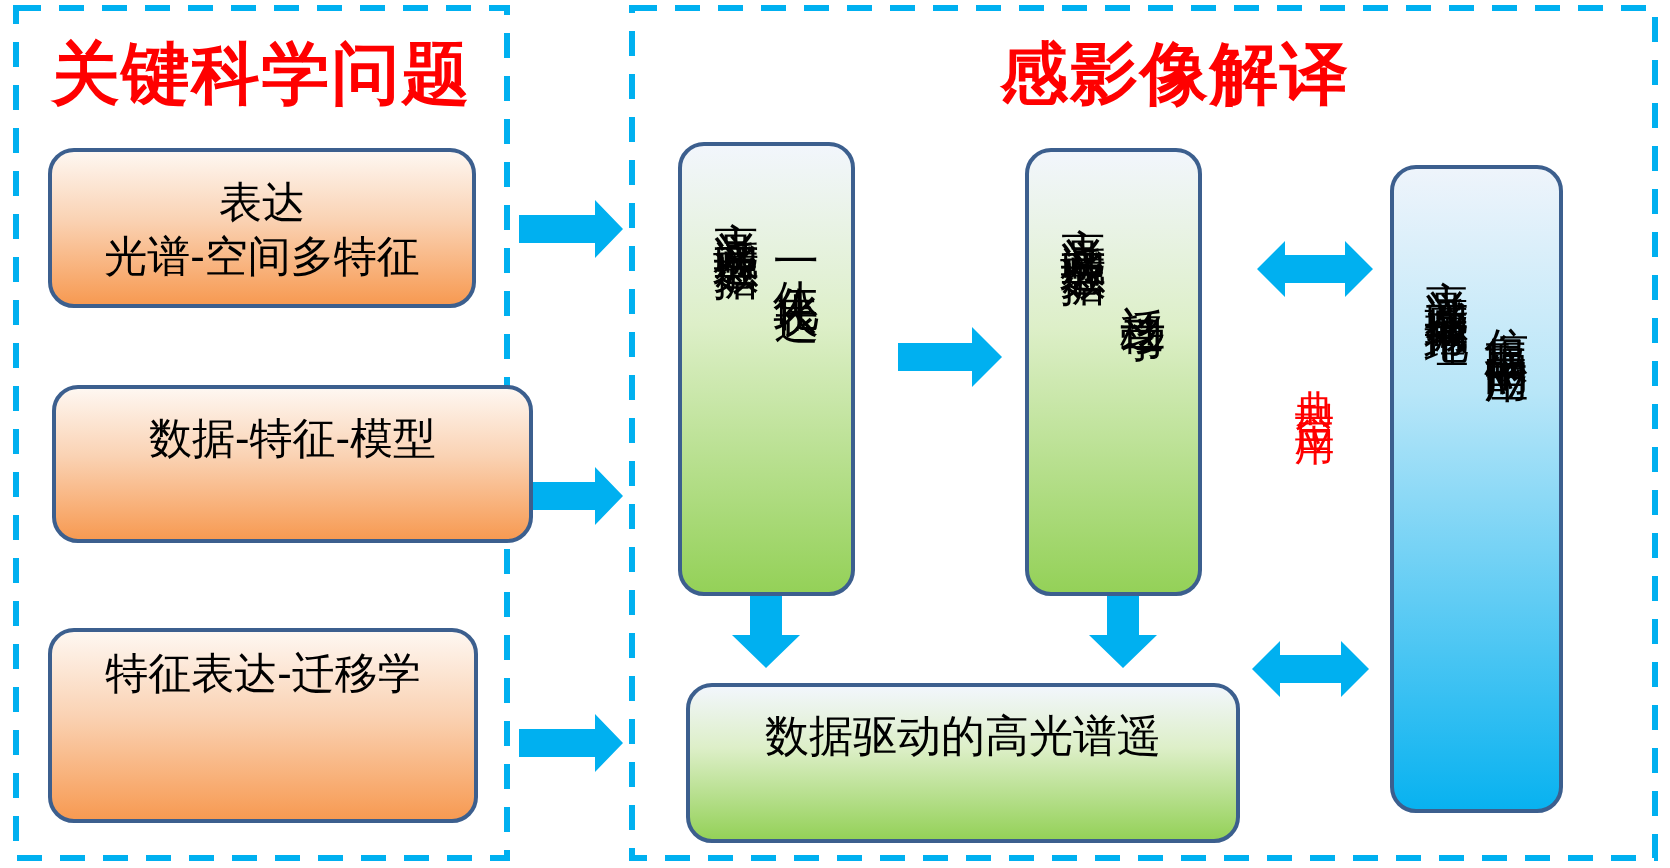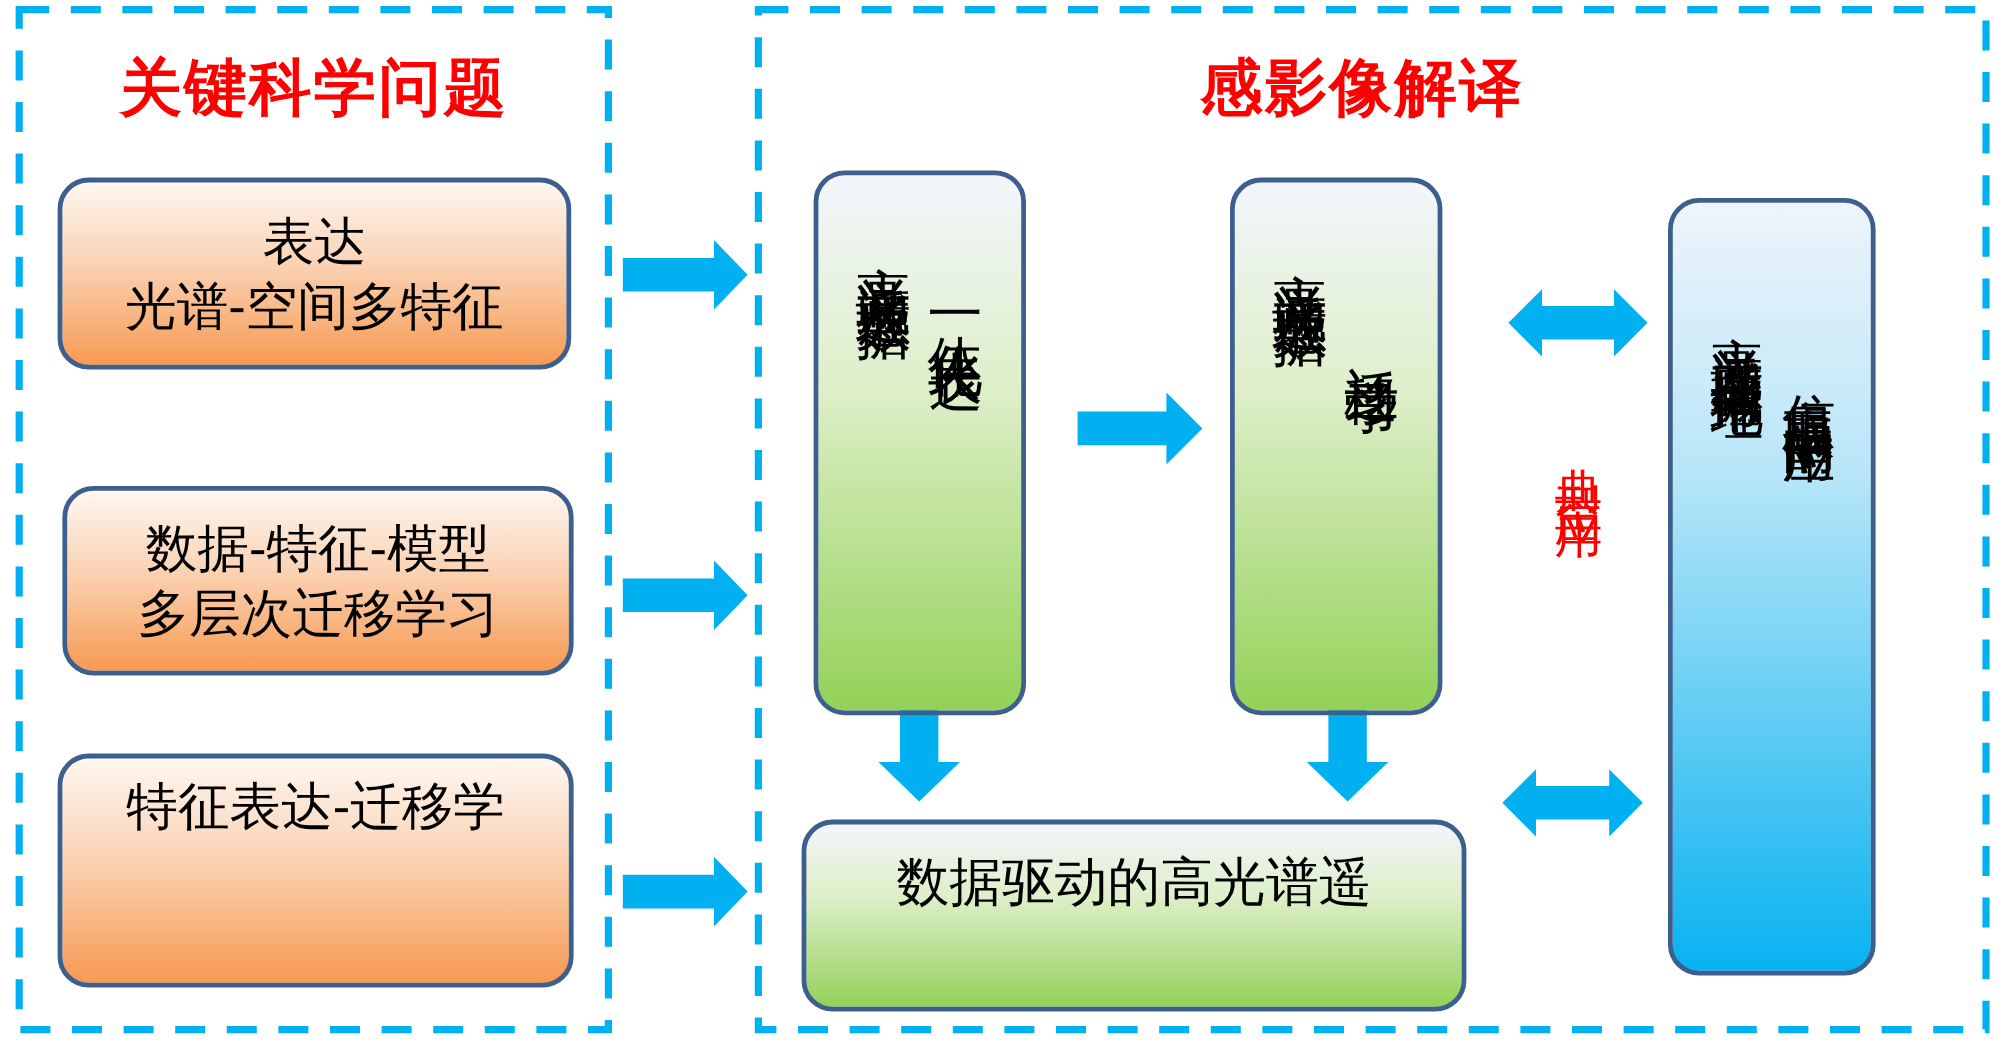--- a/index.html
+++ b/index.html
@@ -1,19 +1,19 @@
 <!DOCTYPE html>
 <html><head>
 <meta charset="utf-8">
 <style>
   html, body { margin:0; padding:0; background:#ffffff; }
   body { width:1670px; height:868px; position:relative; overflow:hidden;
          font-family: "DejaVu Serif", "Liberation Serif", serif; color:#000; }
   svg.overlay { position:absolute; left:0; top:0; width:1670px; height:868px; pointer-events:none; }
-  .title { position:absolute; color:#FF0000; font-weight:bold; font-size:52px;
+  .title { position:absolute; color:#FF0000; font-weight:bold; font-size:68px;
            font-family: "DejaVu Sans", "Liberation Sans", sans-serif; letter-spacing:2px;
            text-align:center; line-height:60px; white-space:nowrap; }
   .box { position:absolute; box-sizing:border-box; border:4px solid #3C5F8E; border-radius:26px; }
   .orange { background: linear-gradient(to bottom, #FEF7F1 0%, #FAD2B3 45%, #F79A52 100%); }
   .green  { background: linear-gradient(to bottom, #F2F6FC 0%, #DDEFC8 40%, #94D158 100%); }
   .blue   { background: linear-gradient(to bottom, #EEF4FB 0%, #B8E6F8 35%, #08B2F0 100%); }
   .htext { position:absolute; left:0; right:0; text-align:center; font-size:43px; line-height:54px; }
   .vcol { position:absolute; writing-mode: vertical-lr; text-orientation: upright;
           font-size:46px; line-height:46px; letter-spacing:6px; white-space:nowrap; }
   .vcol.small { font-size:44px; letter-spacing:5px; }
@@ -43,44 +43,43 @@
 <div class="title" style="left:16px; width:491px; top:44px;">关键科学问题</div>
 <div class="title" style="left:1000px; width:270px; top:44px;">感影像解译</div>
 
 <div class="box orange" style="left:48px; top:148px; width:428px; height:160px;">
   <div class="htext" style="top:23px;">
     <div>表达</div>
     <div>光谱-空间多特征</div>
   </div>
 </div>
 
-<div class="box orange" style="left:52px; top:385px; width:426px; height:158px;margin-top:20px;">
+<div class="box orange" style="left:52px; top:385px; width:481px; height:158px;">
   <div class="htext" style="top:22px;">
     <div>数据-特征-模型</div>
-    <div>多层次迁移学习</div>
   </div>
 </div>
 
 <div class="box orange" style="left:48px; top:628px; width:430px; height:195px;">
   <div class="htext" style="top:14px;">
     <div>特征表达-迁移学</div>
   </div>
 </div>
 
 <div class="box green" style="left:678px; top:142px; width:177px; height:454px;">
   <div class="vcol" style="left:32px; top:38px;">高光谱遥感数据</div>
   <div class="vcol" style="left:92px; top:92px;">一体化表达</div>
 </div>
 
 <div class="box green" style="left:1025px; top:148px; width:177px; height:448px;">
   <div class="vcol" style="left:32px; top:38px;">高光谱遥感数据</div>
   <div class="vcol" style="left:92px; top:116px;">迁移学习</div>
 </div>
 
-<div class="box green" style="left:668px; top:683px; width:554px; height:160px;">
+<div class="box green" style="left:686px; top:683px; width:554px; height:160px;">
   <div class="htext" style="top:22px; font-size:44px;">
     <div>数据驱动的高光谱遥</div>
   </div>
 </div>
 
 <div class="red-v" style="left:1288px; top:358px;">典型应用</div>
 
 <div class="box blue" style="left:1390px; top:165px; width:173px; height:648px;">
   <div class="vcol small" style="left:30px; top:76px;">高光谱遥感在城市地理</div>
   <div class="vcol small" style="left:90px; top:124px;">信息提取中的应用</div>

